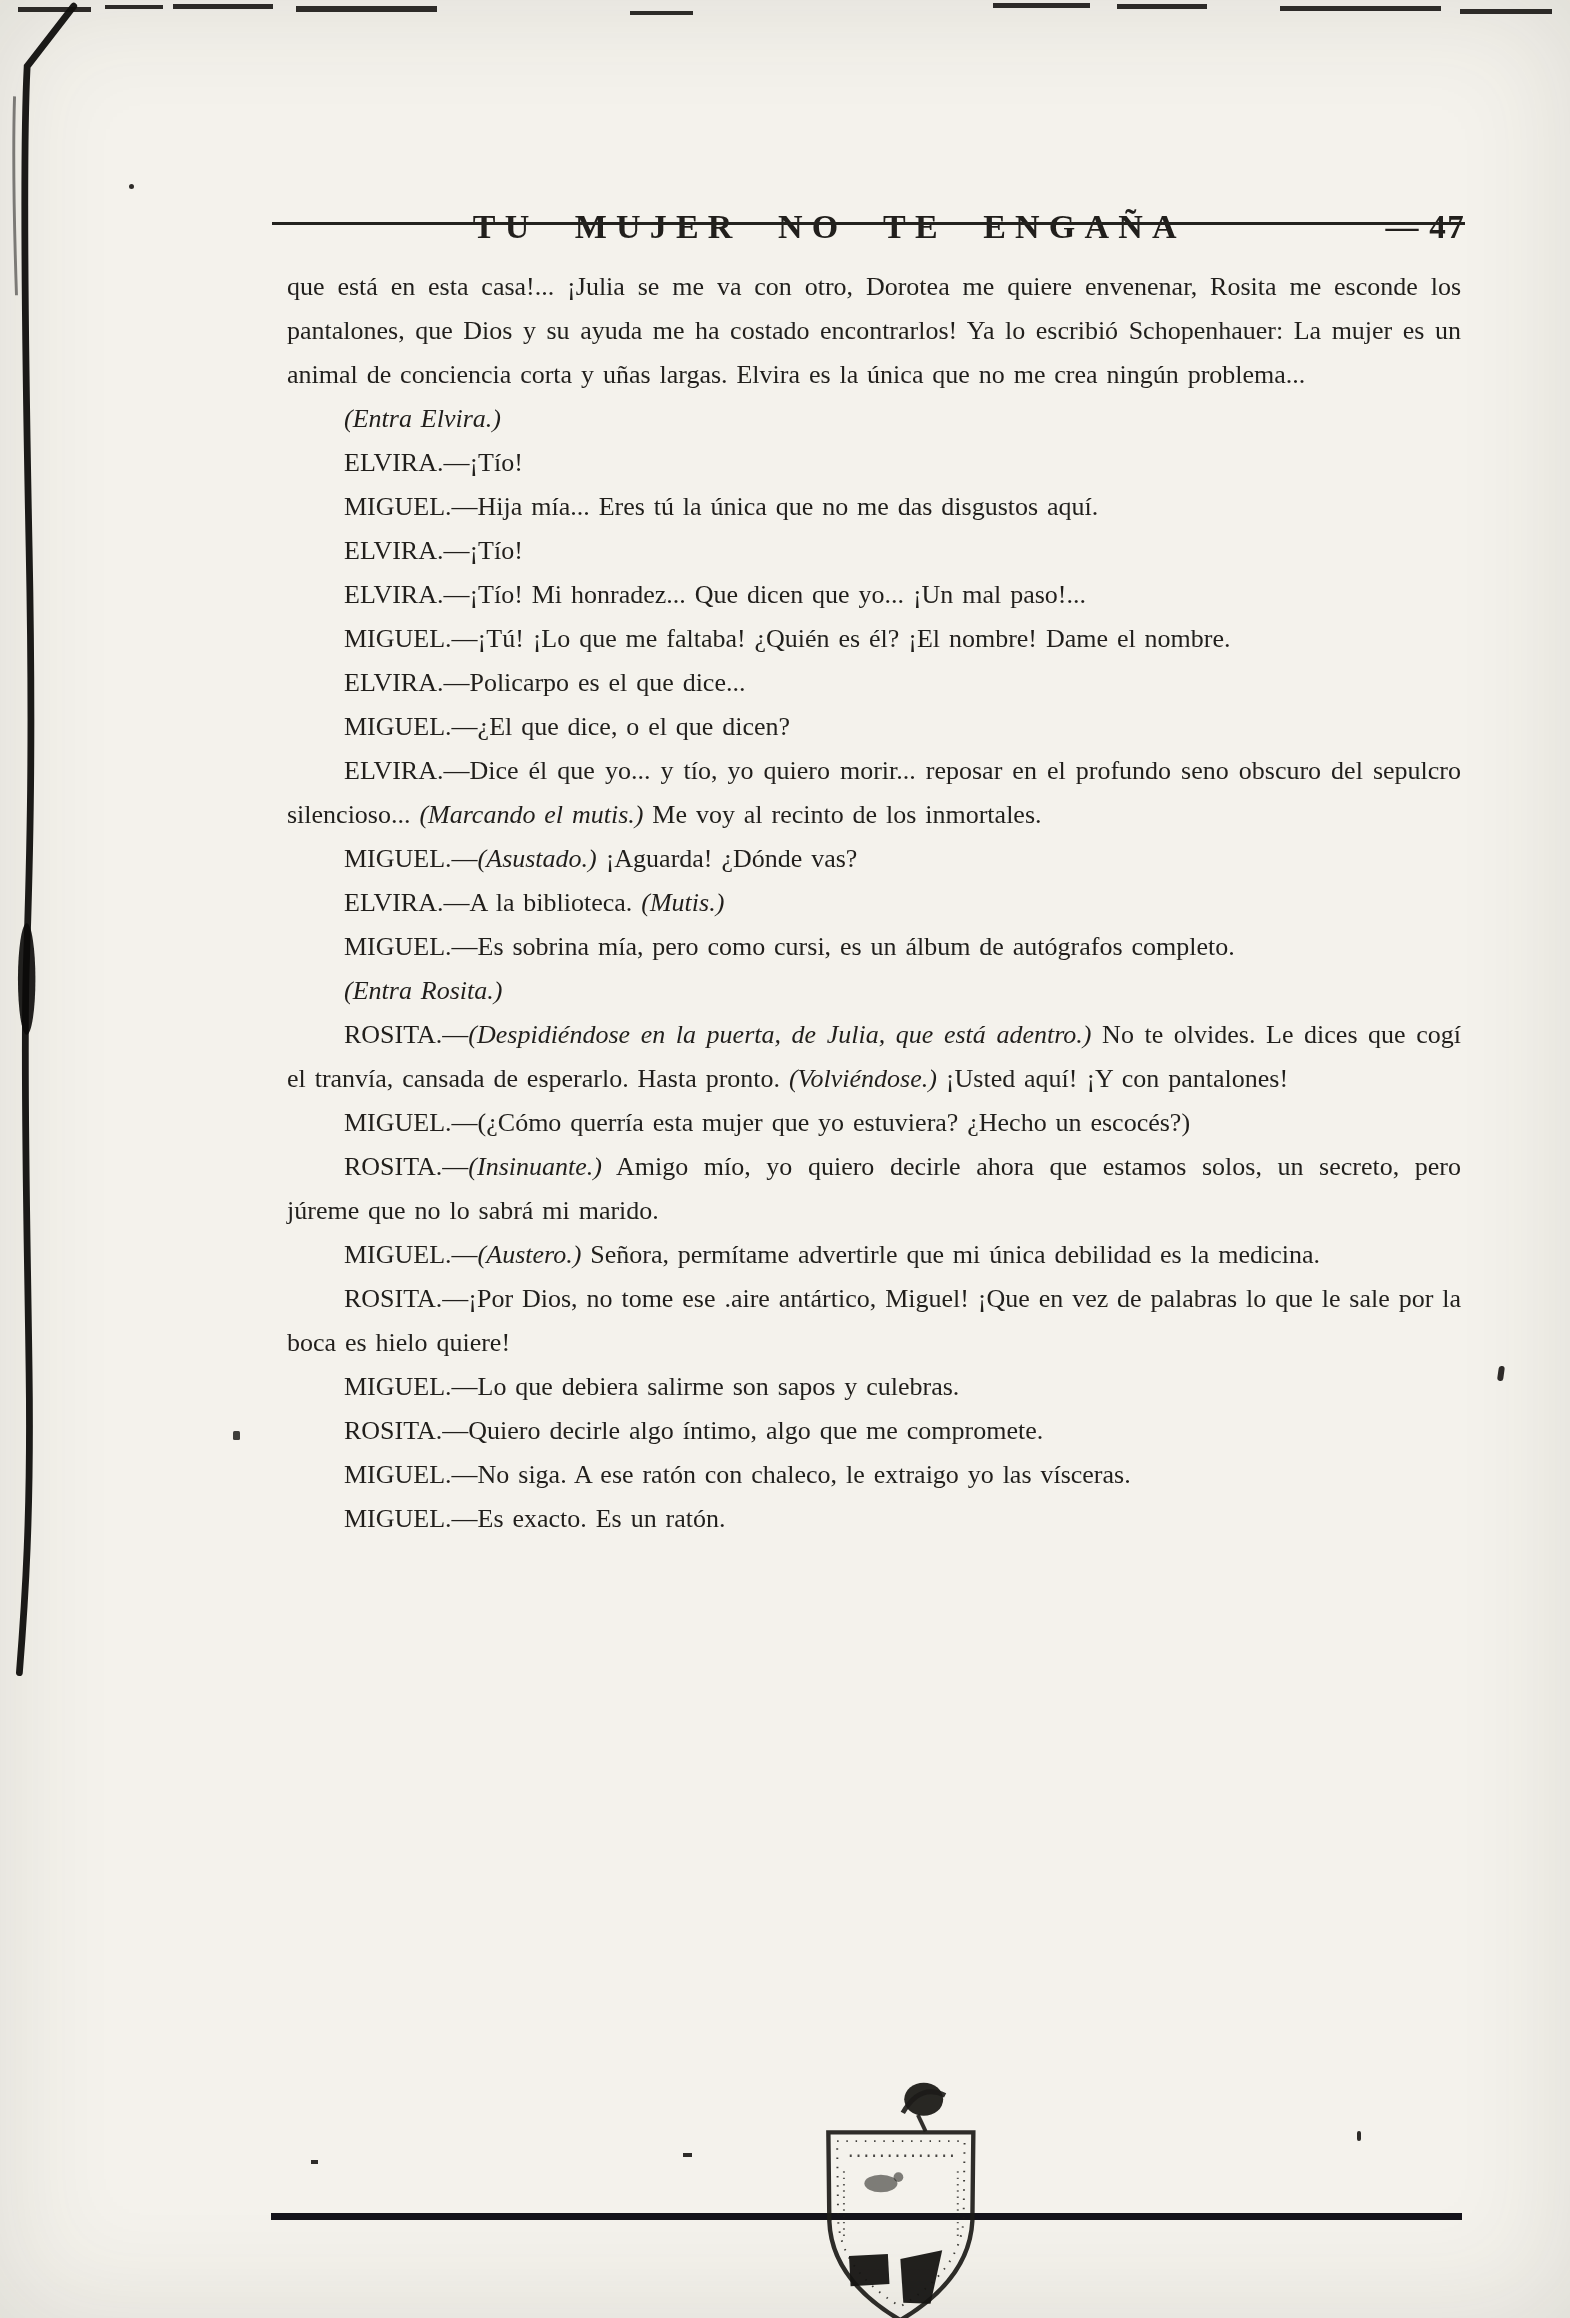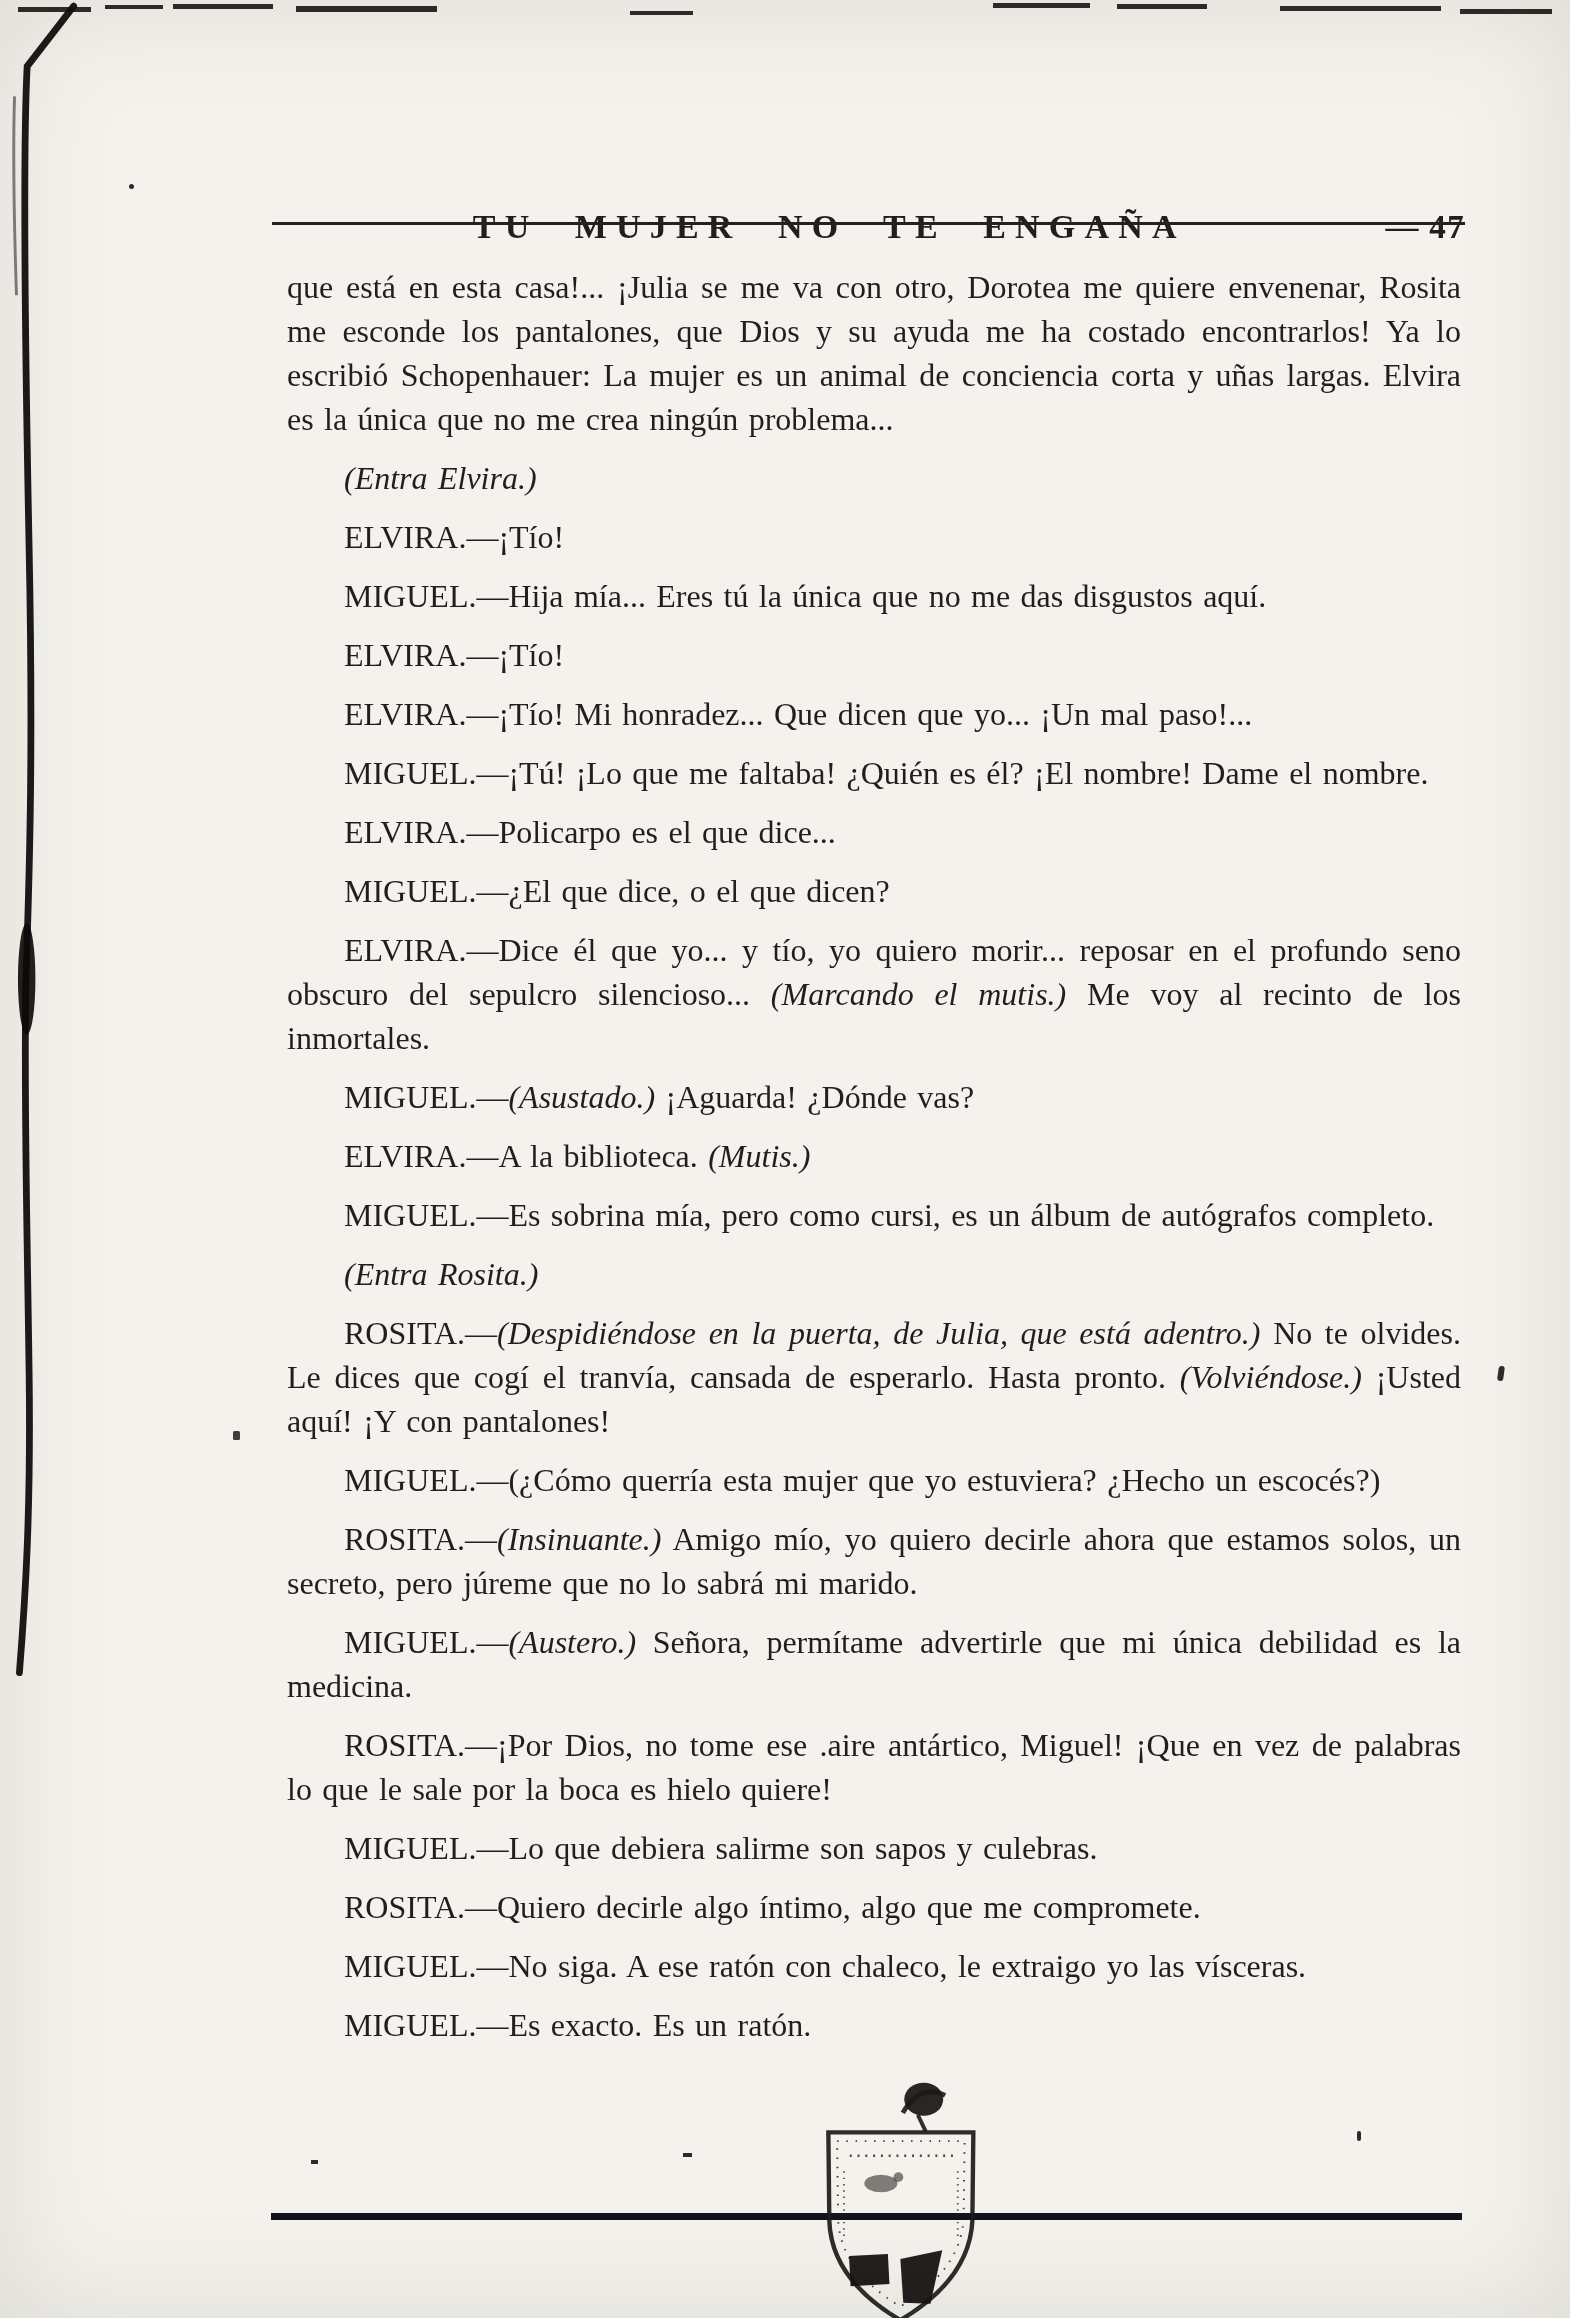--- a/index.html
+++ b/index.html
@@ -9,23 +9,23 @@
     background:var(--paper);
     color:var(--ink);
     font-family:"Liberation Serif","DejaVu Serif",serif;
   }
   .vignette{position:absolute;inset:0;box-shadow:inset 0 0 117px rgba(60,55,45,.12);pointer-events:none;}
   .artifact{position:absolute;background:#12100e;opacity:.88;}
   .header-row{position:absolute;left:273px;top:164px;width:1192px;display:flex;align-items:baseline;}
   .header-title{flex:1;text-align:center;font-size:34px;font-weight:700;letter-spacing:.27em;word-spacing:.55em;white-space:nowrap;margin-top:44px;}
   .header-page{font-size:33px;font-weight:700;letter-spacing:.04em;white-space:nowrap;}
   .header-rule{position:absolute;left:272px;top:222px;width:1193px;height:3.4px;background:#23221e;}
-  .text-block{position:absolute;left:287px;top:265px;width:1174px;font-size:32px;line-height:44px;word-spacing:2.4px;}
+  .text-block{position:absolute;left:287px;top:265px;width:1174px;font-size:26px;line-height:44px;word-spacing:2.4px;}
   .text-block p{margin:0;text-align:justify;}
-  .text-block p.indent{text-indent:57px;margin-top:15px;}
+  .text-block p.indent{text-indent:57px;}
   .it{font-style:italic;}
   .bottom-rule{position:absolute;left:271px;top:2213px;width:1191px;height:6.8px;background:#14131a;}
   .spine{position:absolute;left:0;top:0;}
   .stamp{position:absolute;left:803px;top:2074px;}
 </style>
 </head>
 <body>
 
 <div class="vignette"></div>
 

